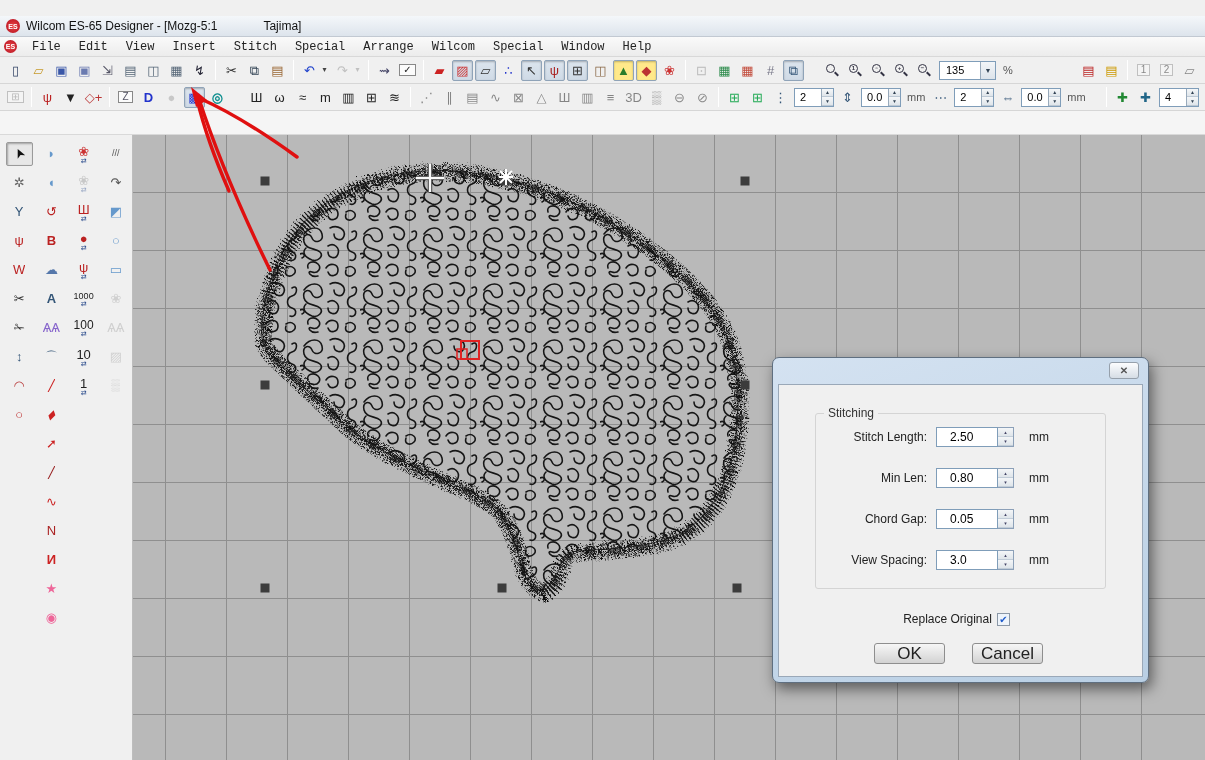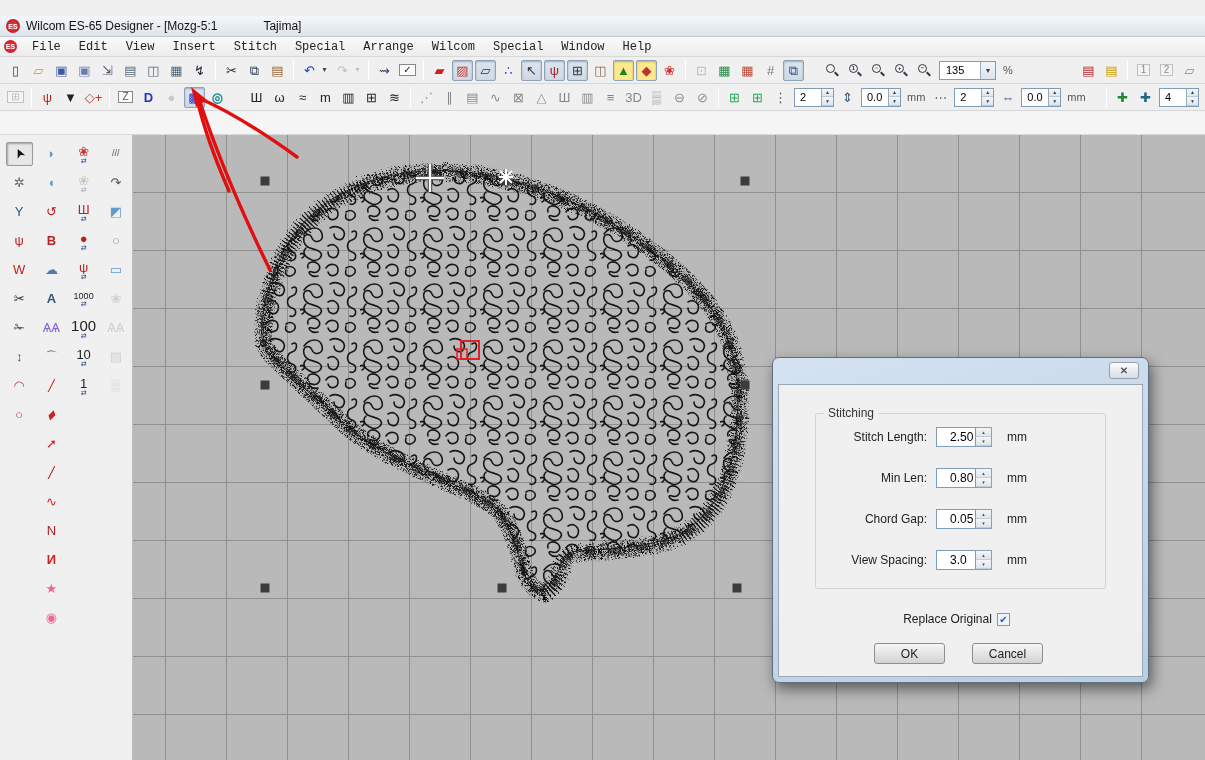--- a/index.html
+++ b/index.html
@@ -66,31 +66,31 @@
     box-shadow:3px 6px 14px rgba(0,0,0,.5);}
   .dtitle{height:26px;display:flex;align-items:center;padding:0 10px;font-size:13px;color:#1a1a1a;}
   .dclose{position:absolute;right:9px;top:4px;width:30px;height:17px;border:1px solid #96a0ab;border-radius:3px;
     background:linear-gradient(#fcfdfe,#d6dde5);display:flex;align-items:center;justify-content:center;
     font-size:10px;font-weight:bold;color:#555;}
   .dclient{position:absolute;left:5px;right:5px;top:26px;bottom:5px;background:#f0f0f0;border:1px solid #9aa8b8;padding:0 36px;}
   .dgroup{position:relative;margin-top:28px;height:176px;border:1px solid #d4d4d4;border-radius:3px;}
   .dlegend{position:absolute;top:-8px;left:8px;background:#f0f0f0;padding:0 4px;font-size:12px;color:#333;}
   .drow{display:flex;align-items:center;height:37px;margin-top:4px;padding-left:4px;}
   .drow label{width:116px;text-align:right;padding-right:9px;font-size:12px;color:#222;}
-  .dfield{width:40px;height:20px;border:1px solid #7f9db9;background:#fff;font-size:12px;
+  .dfield{width:62px;height:20px;border:1px solid #7f9db9;background:#fff;font-size:12px;
     display:flex;align-items:center;padding-left:13px;}
   .dspin{width:16px;height:20px;display:flex;flex-direction:column;border:1px solid #8ca0b8;border-left:none;}
   .dspin i{flex:1;font-style:normal;font-size:5px;display:flex;align-items:center;justify-content:center;
     background:linear-gradient(#f4f6f8,#dfe5ea);color:#446;border-bottom:1px solid #c2cdd8;}
   .dunit{font-size:12px;color:#222;padding-left:15px;}
   .dreplace{display:flex;align-items:center;justify-content:center;margin-top:23px;transform:translateX(-4px);font-size:12px;color:#222;}
   .dcheck{width:13px;height:13px;border:1px solid #8b98a7;background:#eef4fb;margin-left:5px;
     display:flex;align-items:center;justify-content:center;font-size:10px;color:#1f5ccc;}
   .dbuttons{display:flex;justify-content:center;gap:27px;margin-top:17px;transform:translateX(-2px);}
-  .dbtn{width:71px;height:21px;border:1px solid #8e8e8e;border-radius:3px;font-size:12px;color:#222;
+  .dbtn{width:71px;height:21px;border:1px solid #8e8e8e;border-radius:3px;font-size:17px;color:#222;
     background:linear-gradient(#f6f6f6,#e3e3e3 55%,#d2d2d2);display:flex;align-items:center;justify-content:center;}
 </style>
 </head>
 <body>
 
 <div class="titlebar">
   <span class="logo">ES</span>
   <span>Wilcom ES-65 Designer - [Mozg-5:1</span>
   <span class="title-right">Tajima]</span>
 </div>
@@ -540,21 +540,21 @@
         </div>
         <div class="tico">
           <span class="g" style="color: rgb(187, 34, 34);">ψ</span>
           <span class="sub">⇄</span>
         </div>
         <div class="tico">
           <span class="g" style="color: rgb(34, 34, 34); font-size: 9px;">1000</span>
           <span class="sub">⇄</span>
         </div>
         <div class="tico">
-          <span class="g" style="color: rgb(34, 34, 34); font-size: 15px;">100</span>
+          <span class="g" style="color: rgb(34, 34, 34); font-size: 12px;">100</span>
           <span class="sub">⇄</span>
         </div>
         <div class="tico">
           <span class="g" style="color: rgb(34, 34, 34);">10</span>
           <span class="sub">⇄</span>
         </div>
         <div class="tico">
           <span class="g" style="color: rgb(34, 34, 34);">1</span>
           <span class="sub">⇄</span>
         </div>

